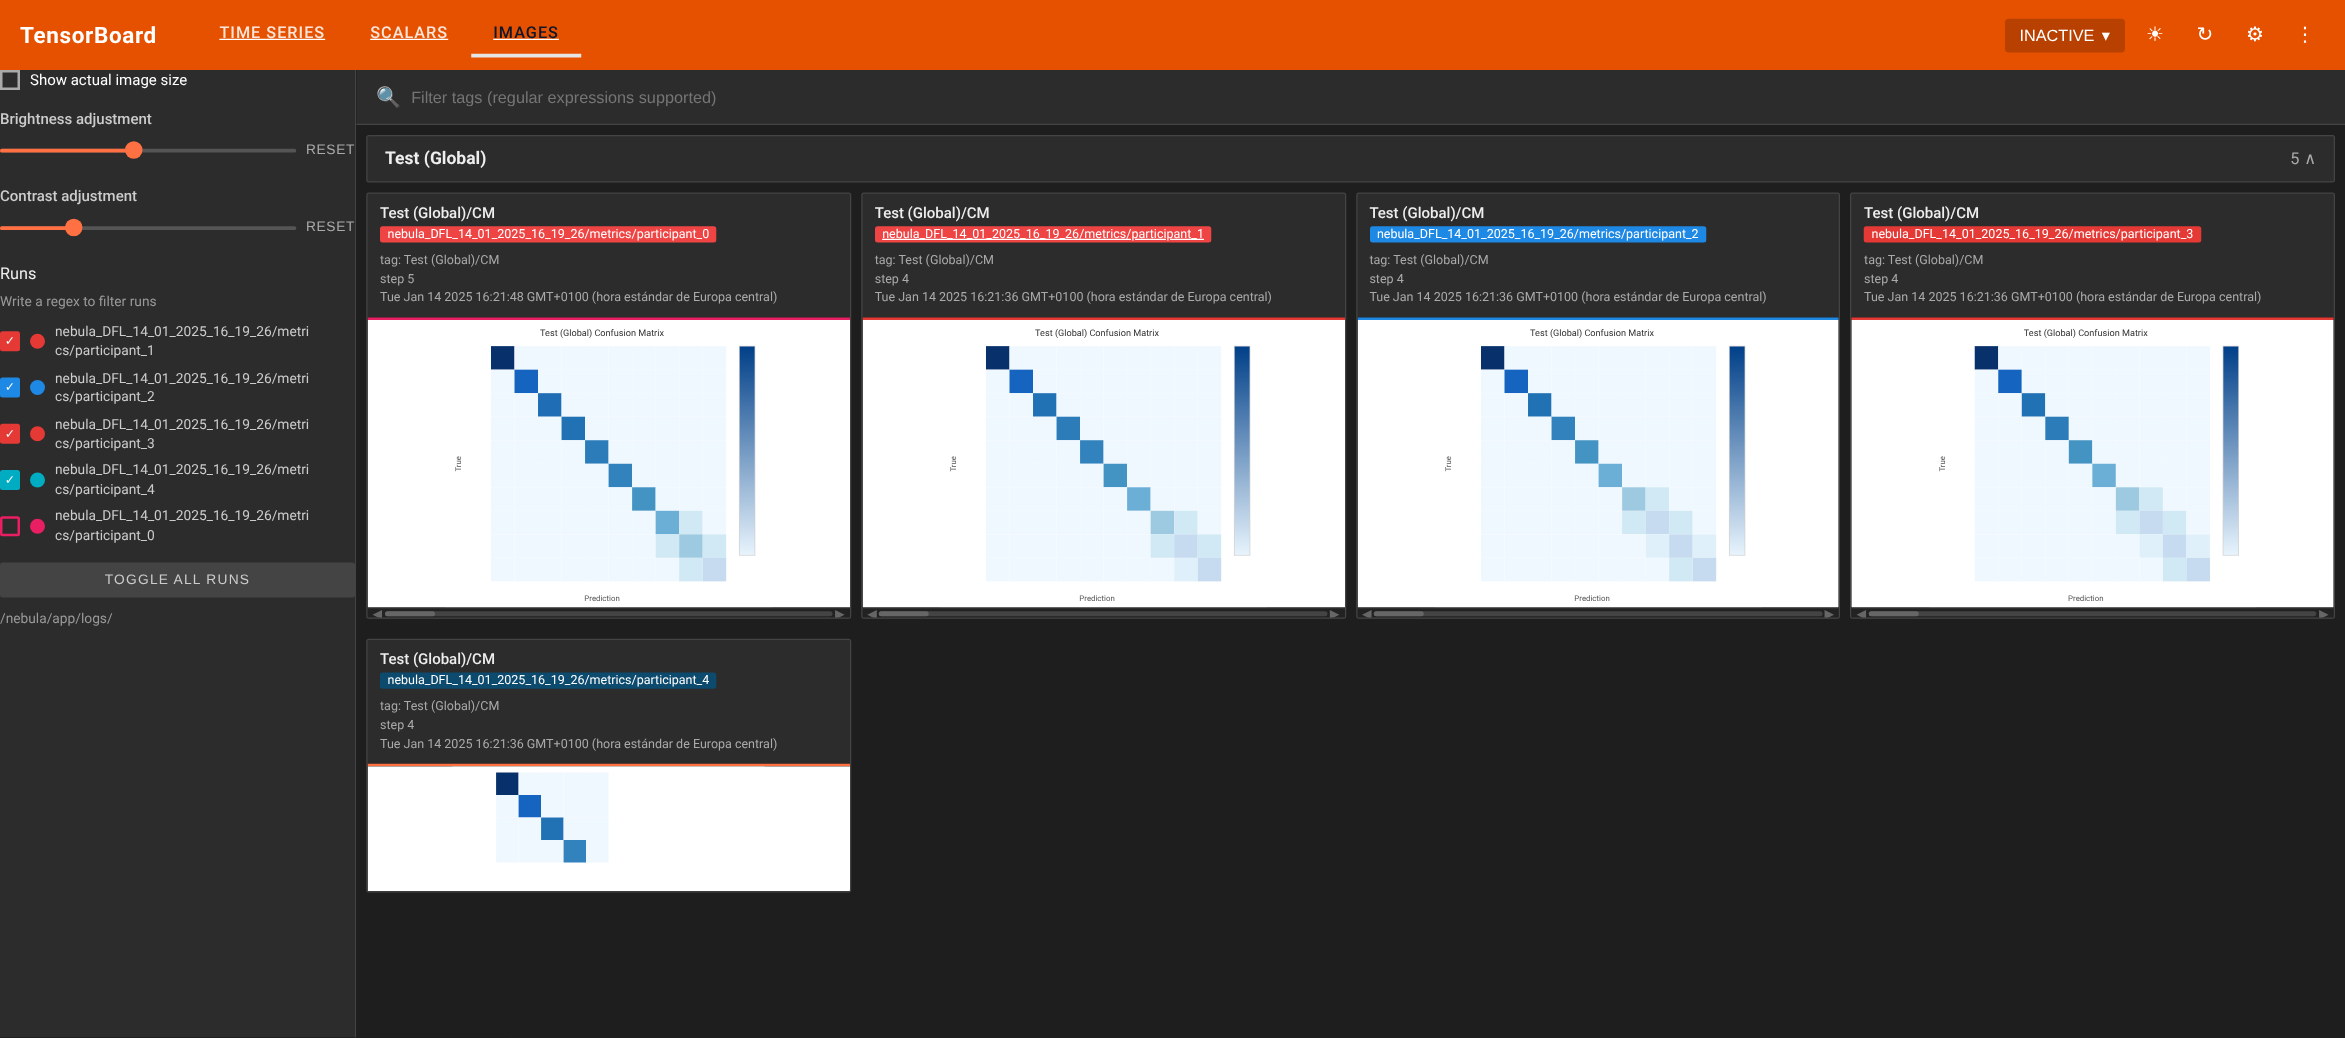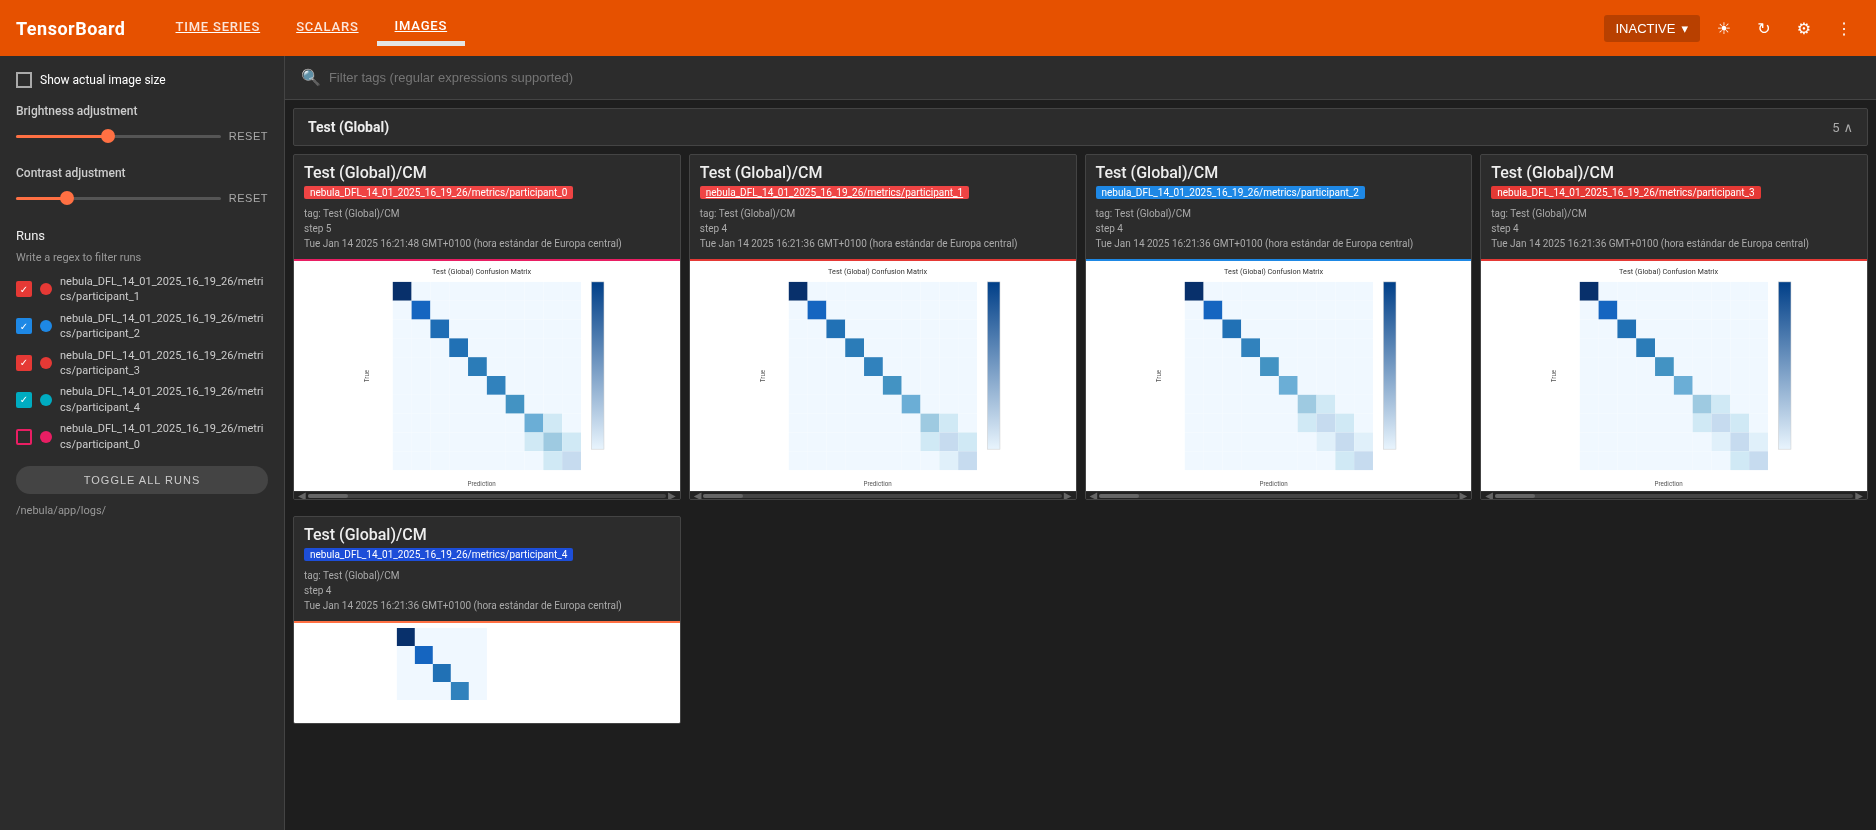--- a/index.html
+++ b/index.html
@@ -35,22 +35,22 @@
       font-weight: 500;
       padding: 0 18px;
       display: flex;
       align-items: center;
       letter-spacing: 0.8px;
       cursor: pointer;
       height: 100%;
       border-bottom: 3px solid transparent;
     }
     .nav-link.active {
-      color: #ffffff;
-      border-bottom: 5px solid #e5e5e5;
+      color: #0f172a;
+      border-bottom: 3px solid #e5e5e5;
     }
     .topbar-right {
       margin-left: auto;
       display: flex;
       align-items: center;
       gap: 8px;
     }
     .inactive-btn {
       background: rgba(0,0,0,0.2);
       border: none;
@@ -85,21 +85,20 @@
 
     
     .sidebar {
       width: 285px;
       min-width: 285px;
       background: #2c2c2c;
       border-right: 1px solid #444;
       display: flex;
       flex-direction: column;
       overflow-y: auto;
-      padding: 16px;
     }
     .sidebar-section {
       margin-bottom: 16px;
     }
     .show-image-size {
       display: flex;
       align-items: center;
       gap: 8px;
       margin-bottom: 16px;
     }
@@ -215,21 +214,21 @@
     }
     .toggle-all-btn {
       width: 100%;
       background: #444;
       border: none;
       color: #ccc;
       font-size: 11px;
       padding: 8px;
       cursor: pointer;
       letter-spacing: 1px;
-      border-radius: 14px;
+      border-radius: 2px;
       margin-top: 8px;
       text-transform: uppercase;
     }
     .logs-path {
       font-size: 11px;
       color: #999;
       margin-top: 10px;
     }
 
     
@@ -298,21 +297,21 @@
     .image-card {
       background: #2c2c2c;
       border: 1px solid #444;
       border-radius: 2px;
       overflow: hidden;
     }
     .card-header {
       padding: 8px 10px;
     }
     .card-title {
-      font-size: 16px;
+      font-size: 12px;
       color: #eee;
       font-weight: 500;
       margin-bottom: 4px;
     }
     .card-tag {
       display: inline-block;
       padding: 1px 6px;
       border-radius: 2px;
       font-size: 10px;
       color: #fff;
@@ -1070,21 +1069,21 @@
           </div>
         </div>
       </div>
 
       <div style="margin-bottom:8px;">
 
         <div class="image-grid-second">
           <div class="image-card">
             <div class="card-header">
               <div class="card-title">Test (Global)/CM</div>
-              <div class="card-tag" style="background:#1d4ed8;">nebula_DFL_14_01_2025_16_19_26/metrics/participant_4</div>
+              <div class="card-tag" style="background:#0c4a6e;">nebula_DFL_14_01_2025_16_19_26/metrics/participant_4</div>
               <div class="card-meta">
                 <span>tag: Test (Global)/CM</span><br>
                 <span>step 4</span><br>
                 <span>Tue Jan 14 2025 16:21:36 GMT+0100 (hora estándar de Europa central)</span>
               </div>
             </div>
             <div class="card-img-container" style="border-top-color:#ff7043;">
               <div class="confusion-matrix" style="height:100px;">
                 <svg viewBox="0 0 250 100" class="cm-svg">
                   <rect width="250" height="100" fill="#fff"></rect>

